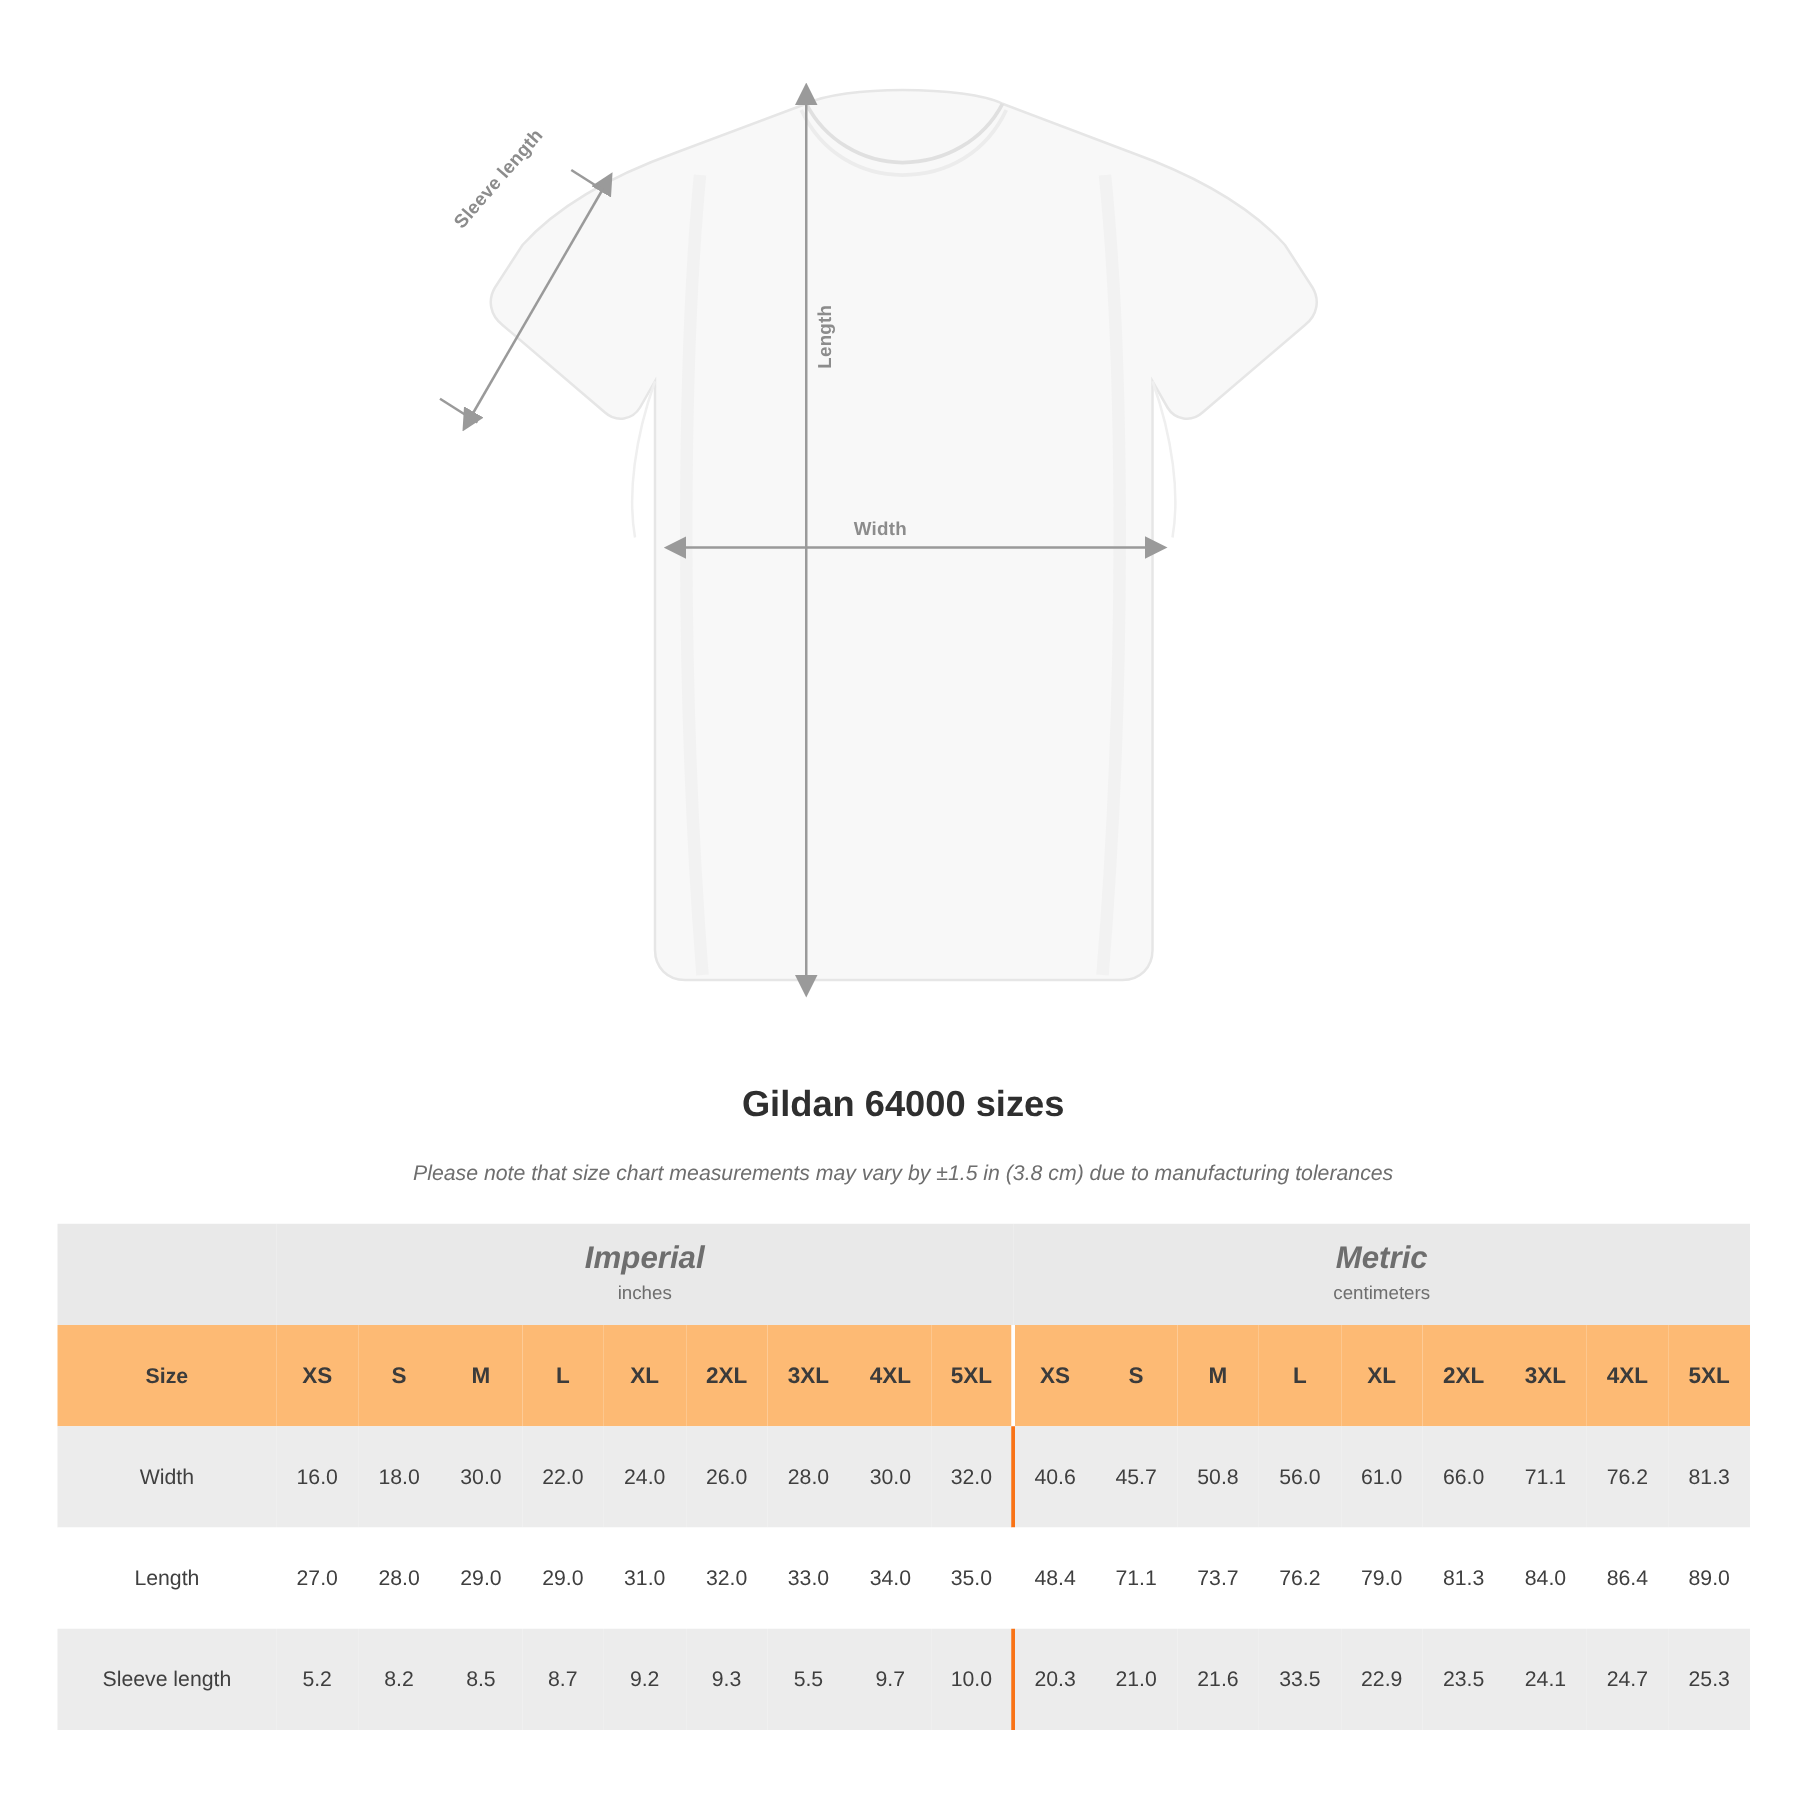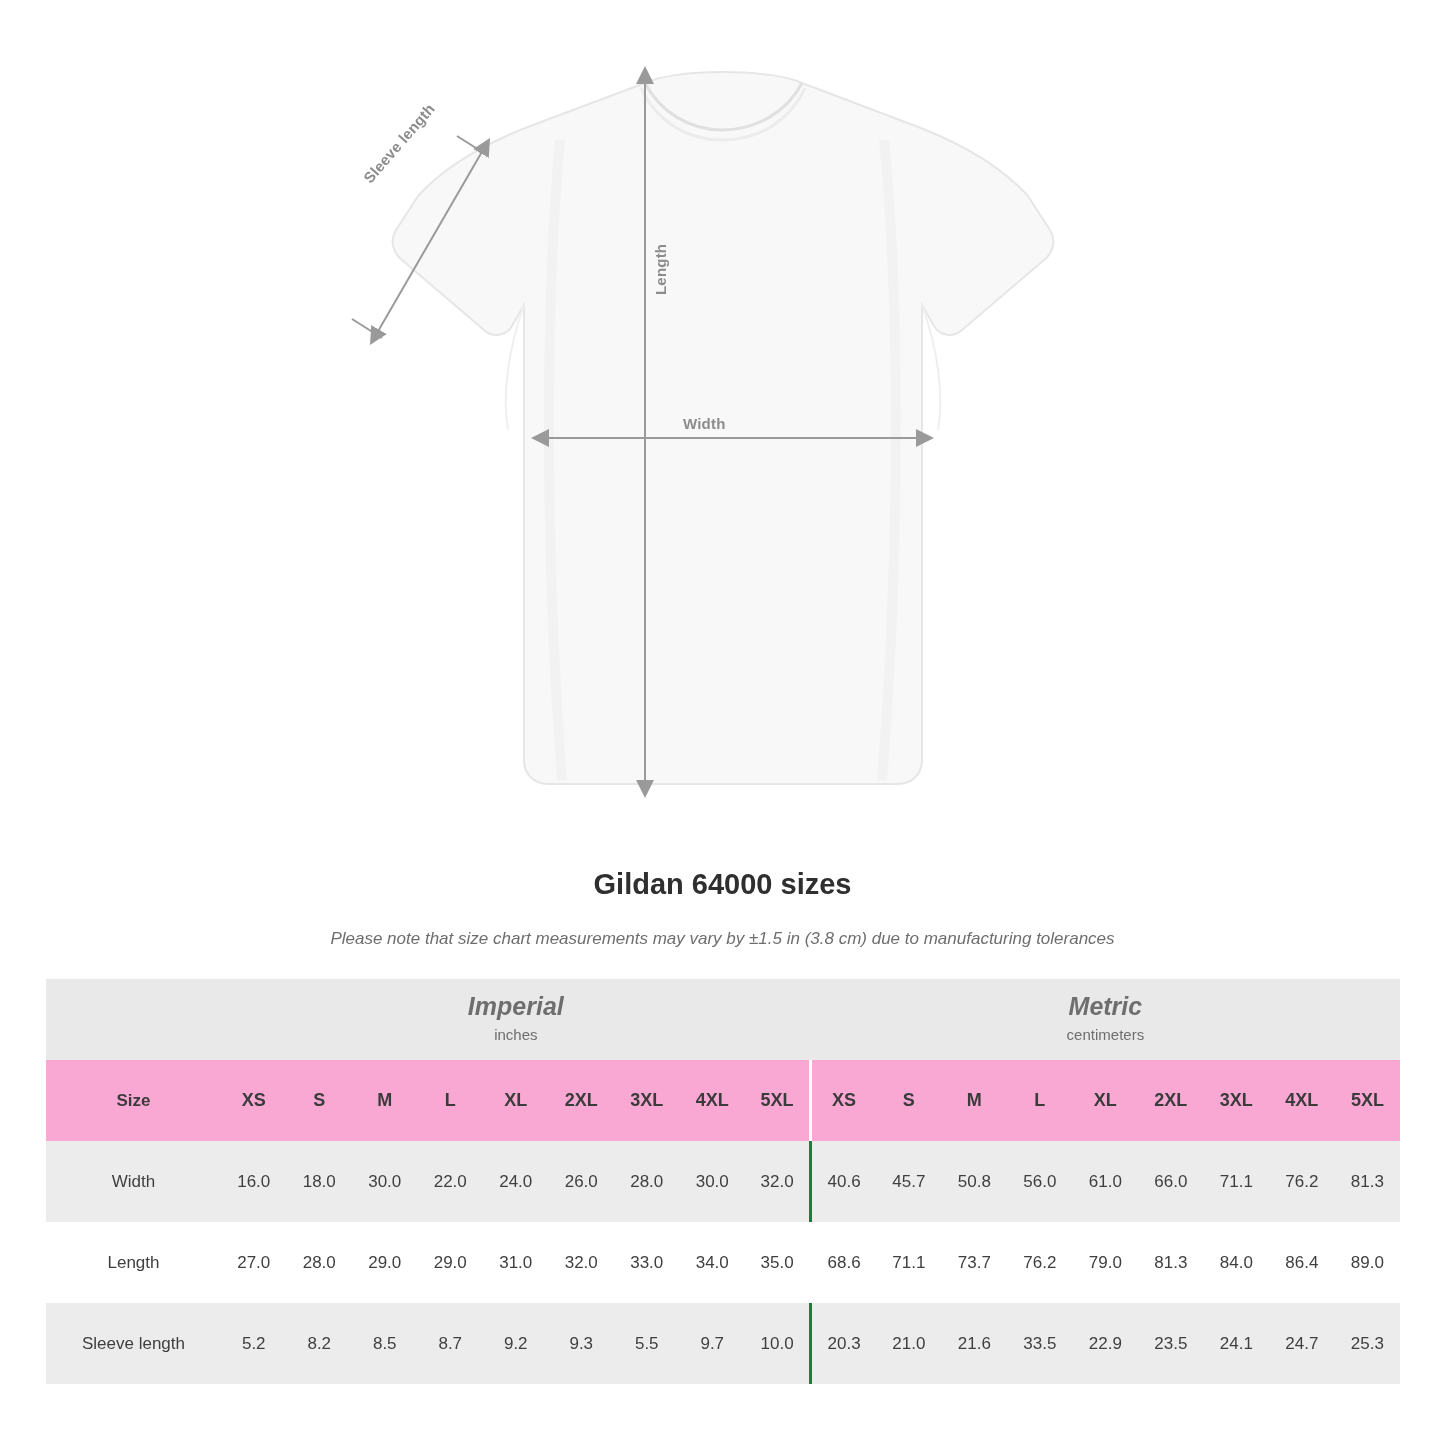--- a/index.html
+++ b/index.html
@@ -104,38 +104,38 @@
     color: #6e6e6e;
     line-height: 1.25;
   }
   .unit-sub {
     font-size: 15px;
     color: #6e6e6e;
     line-height: 1.7;
   }
 
   tr.row-size td {
-    background: #f9a8d4;
+    background: #fdba74;
     font-weight: bold;
     font-size: 18px;
     color: #3b3b3b;
   }
   tr.row-size td.rowhead {
     font-weight: bold;
     font-size: 17px;
   }
   tr.shade td { background: #ececec; }
   tr.plain td { background: #ffffff; }
   td.rowhead {
     font-weight: bold;
     font-size: 17px;
     color: #3b3b3b;
   }
   td.sep-left { border-left: 3px solid #ffffff; }
-  tr.shade td.sep-left { border-left: 3px solid #15803d; }
+  tr.shade td.sep-left { border-left: 3px solid #f97316; }
 </style>
 </head>
 <body>
 
 <div class="page">
 
   <div class="illustration">
     <svg class="shirt-svg" width="1445" height="820" viewBox="0 0 1445 820">
 
       <path d="M645 83
@@ -280,21 +280,21 @@
           <td class="rowhead">Length</td>
           <td>27.0</td>
           <td>28.0</td>
           <td>29.0</td>
           <td>29.0</td>
           <td>31.0</td>
           <td>32.0</td>
           <td>33.0</td>
           <td>34.0</td>
           <td>35.0</td>
-          <td class="sep-left">68.6</td>
+          <td class="sep-left">48.4</td>
           <td>71.1</td>
           <td>73.7</td>
           <td>76.2</td>
           <td>79.0</td>
           <td>81.3</td>
           <td>84.0</td>
           <td>86.4</td>
           <td>89.0</td>
         </tr>
 

